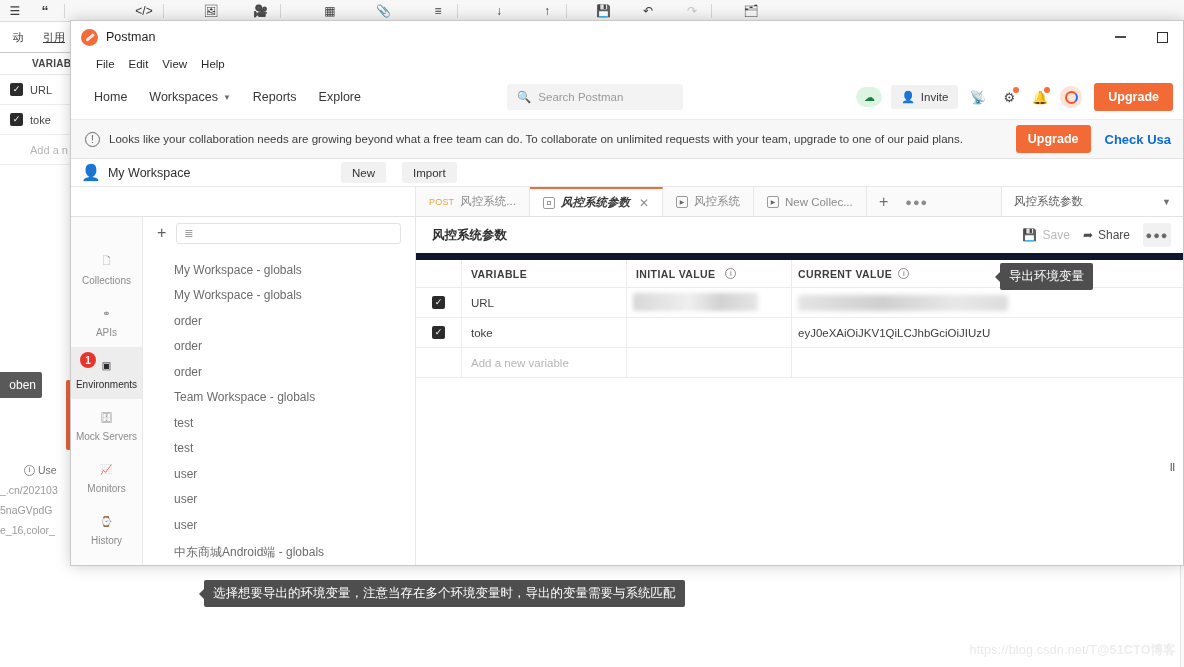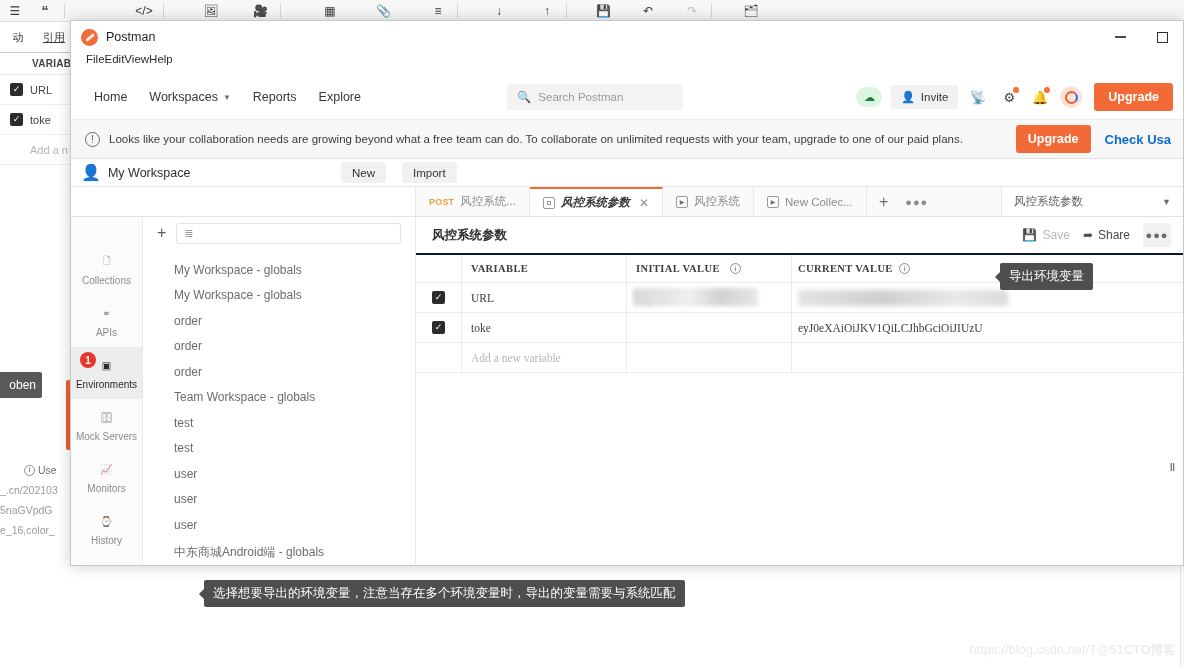--- a/index.html
+++ b/index.html
@@ -95,22 +95,22 @@
   .pm-title { font-size: 12.5px; color: #1f1f1f; }
   .pm-winctl { margin-left: auto; display: flex; align-items: center; }
   .pm-winbtn {
     width: 42px; height: 32px; display: flex; align-items: center; justify-content: center;
     color: #3d3d3d; font-size: 12px;
   }
   .pm-winbtn .min { width: 11px; height: 2px; background: #4a4a4a; display:block; }
   .pm-winbtn .max { width: 11px; height: 11px; border: 1.6px solid #2f2f2f; display:block; }
 
   .pm-menubar {
-    height: 22px; flex: 0 0 22px; display: flex; align-items: flex-start;
-    padding-left: 15px; 
+    height: 22px; flex: 0 0 22px; display: flex; align-items: center;
+    padding-left: 25px; gap: 14px;
   }
   .pm-menubar span { font-size: 11.5px; color: #2b2b2b; }
 
   
   .pm-nav {
     height: 44px; flex: 0 0 44px; display: flex; align-items: center;
     padding: 0 10px 0 12px; background:#fff;
   }
   .pm-nav-item {
     font-size: 12.5px; color: #37373a; padding: 0 11px; display:flex; align-items:center; gap:5px;
@@ -192,21 +192,21 @@
   .tab-spacer { width: 345px; border-right: 1px solid #e8e8e8; background:#fff;}
   .tab {
     display: flex; align-items: center; gap: 6px; padding: 0 13px;
     border-right: 1px solid #e8e8e8; font-size: 11.5px; color: #8b8b8b;
     background: #fafafa; min-width: 88px;
   }
   .tab.active {
     background: #fff; color: #3a3a3a; border-top: 2px solid #f26b36;
     font-style: italic; font-weight: bold;
   }
-  .tab .meth { font-size: 9px; font-weight: bold; color: #e9a33a; letter-spacing: .2px; }
+  .tab .meth { font-size: 9px; font-weight: normal; color: #e9a33a; letter-spacing: .2px; }
   .tab .sq {
     width: 12px; height: 12px; border: 1.3px solid #9a9a9a; border-radius: 2px;
     display:flex; align-items:center; justify-content:center; flex:0 0 12px;
   }
   .tab .sq i { width:4px; height:4px; border:1.2px solid #9a9a9a; display:block; font-style:normal;}
   .tab .tri {
     width: 12px; height: 12px; border: 1.3px solid #9a9a9a; border-radius: 2px;
     display:flex; align-items:center; justify-content:center; flex:0 0 12px;
     font-size: 6px; color: #6a6a6a;
   }
@@ -286,21 +286,21 @@
     display: flex; align-items: center; gap: 5px; font-size: 12px; color: #4b4b4b;
   }
   .act.dim { color: #b9b9b9; }
   .act-more {
     width: 28px; height: 24px; background: #f1f1f1; border-radius: 3px;
     display: flex; align-items: center; justify-content: center;
     color: #6a6a6a; font-size: 11px; letter-spacing: 1px;
   }
 
   
-  .tbl { width: 100%; border-top: 2px solid #0f172a; font-family: Liberation Serif, serif; }
+  .tbl { width: 100%; border-top: 7px solid #0f172a; }
   .tbl-row { display: flex; border-bottom: 1px solid #ececec; height: 30px; align-items: center; }
   .tbl-row.head { background: #fff; height: 28px; }
   .c-chk { width: 45px; flex: 0 0 45px; display: flex; align-items: center; justify-content: center; }
   .c-var { width: 165px; flex: 0 0 165px; padding-left: 9px; border-left: 1px solid #ececec; height: 100%; display: flex; align-items: center; }
   .c-init { width: 165px; flex: 0 0 165px; padding-left: 9px; border-left: 1px solid #ececec; height: 100%; display: flex; align-items: center; gap: 10px; position: relative; }
   .c-cur { flex: 1; padding-left: 6px; border-left: 1px solid #ececec; height: 100%; display: flex; align-items: center; gap: 6px; overflow: hidden; }
   .th { font-size: 10.5px; font-weight: bold; color: #3d3d3d; letter-spacing: .4px; }
   .td { font-size: 11.5px; color: #3d3d3d; white-space: nowrap; }
   .td.ph { color: #b6b6b6; }
   .chk {

